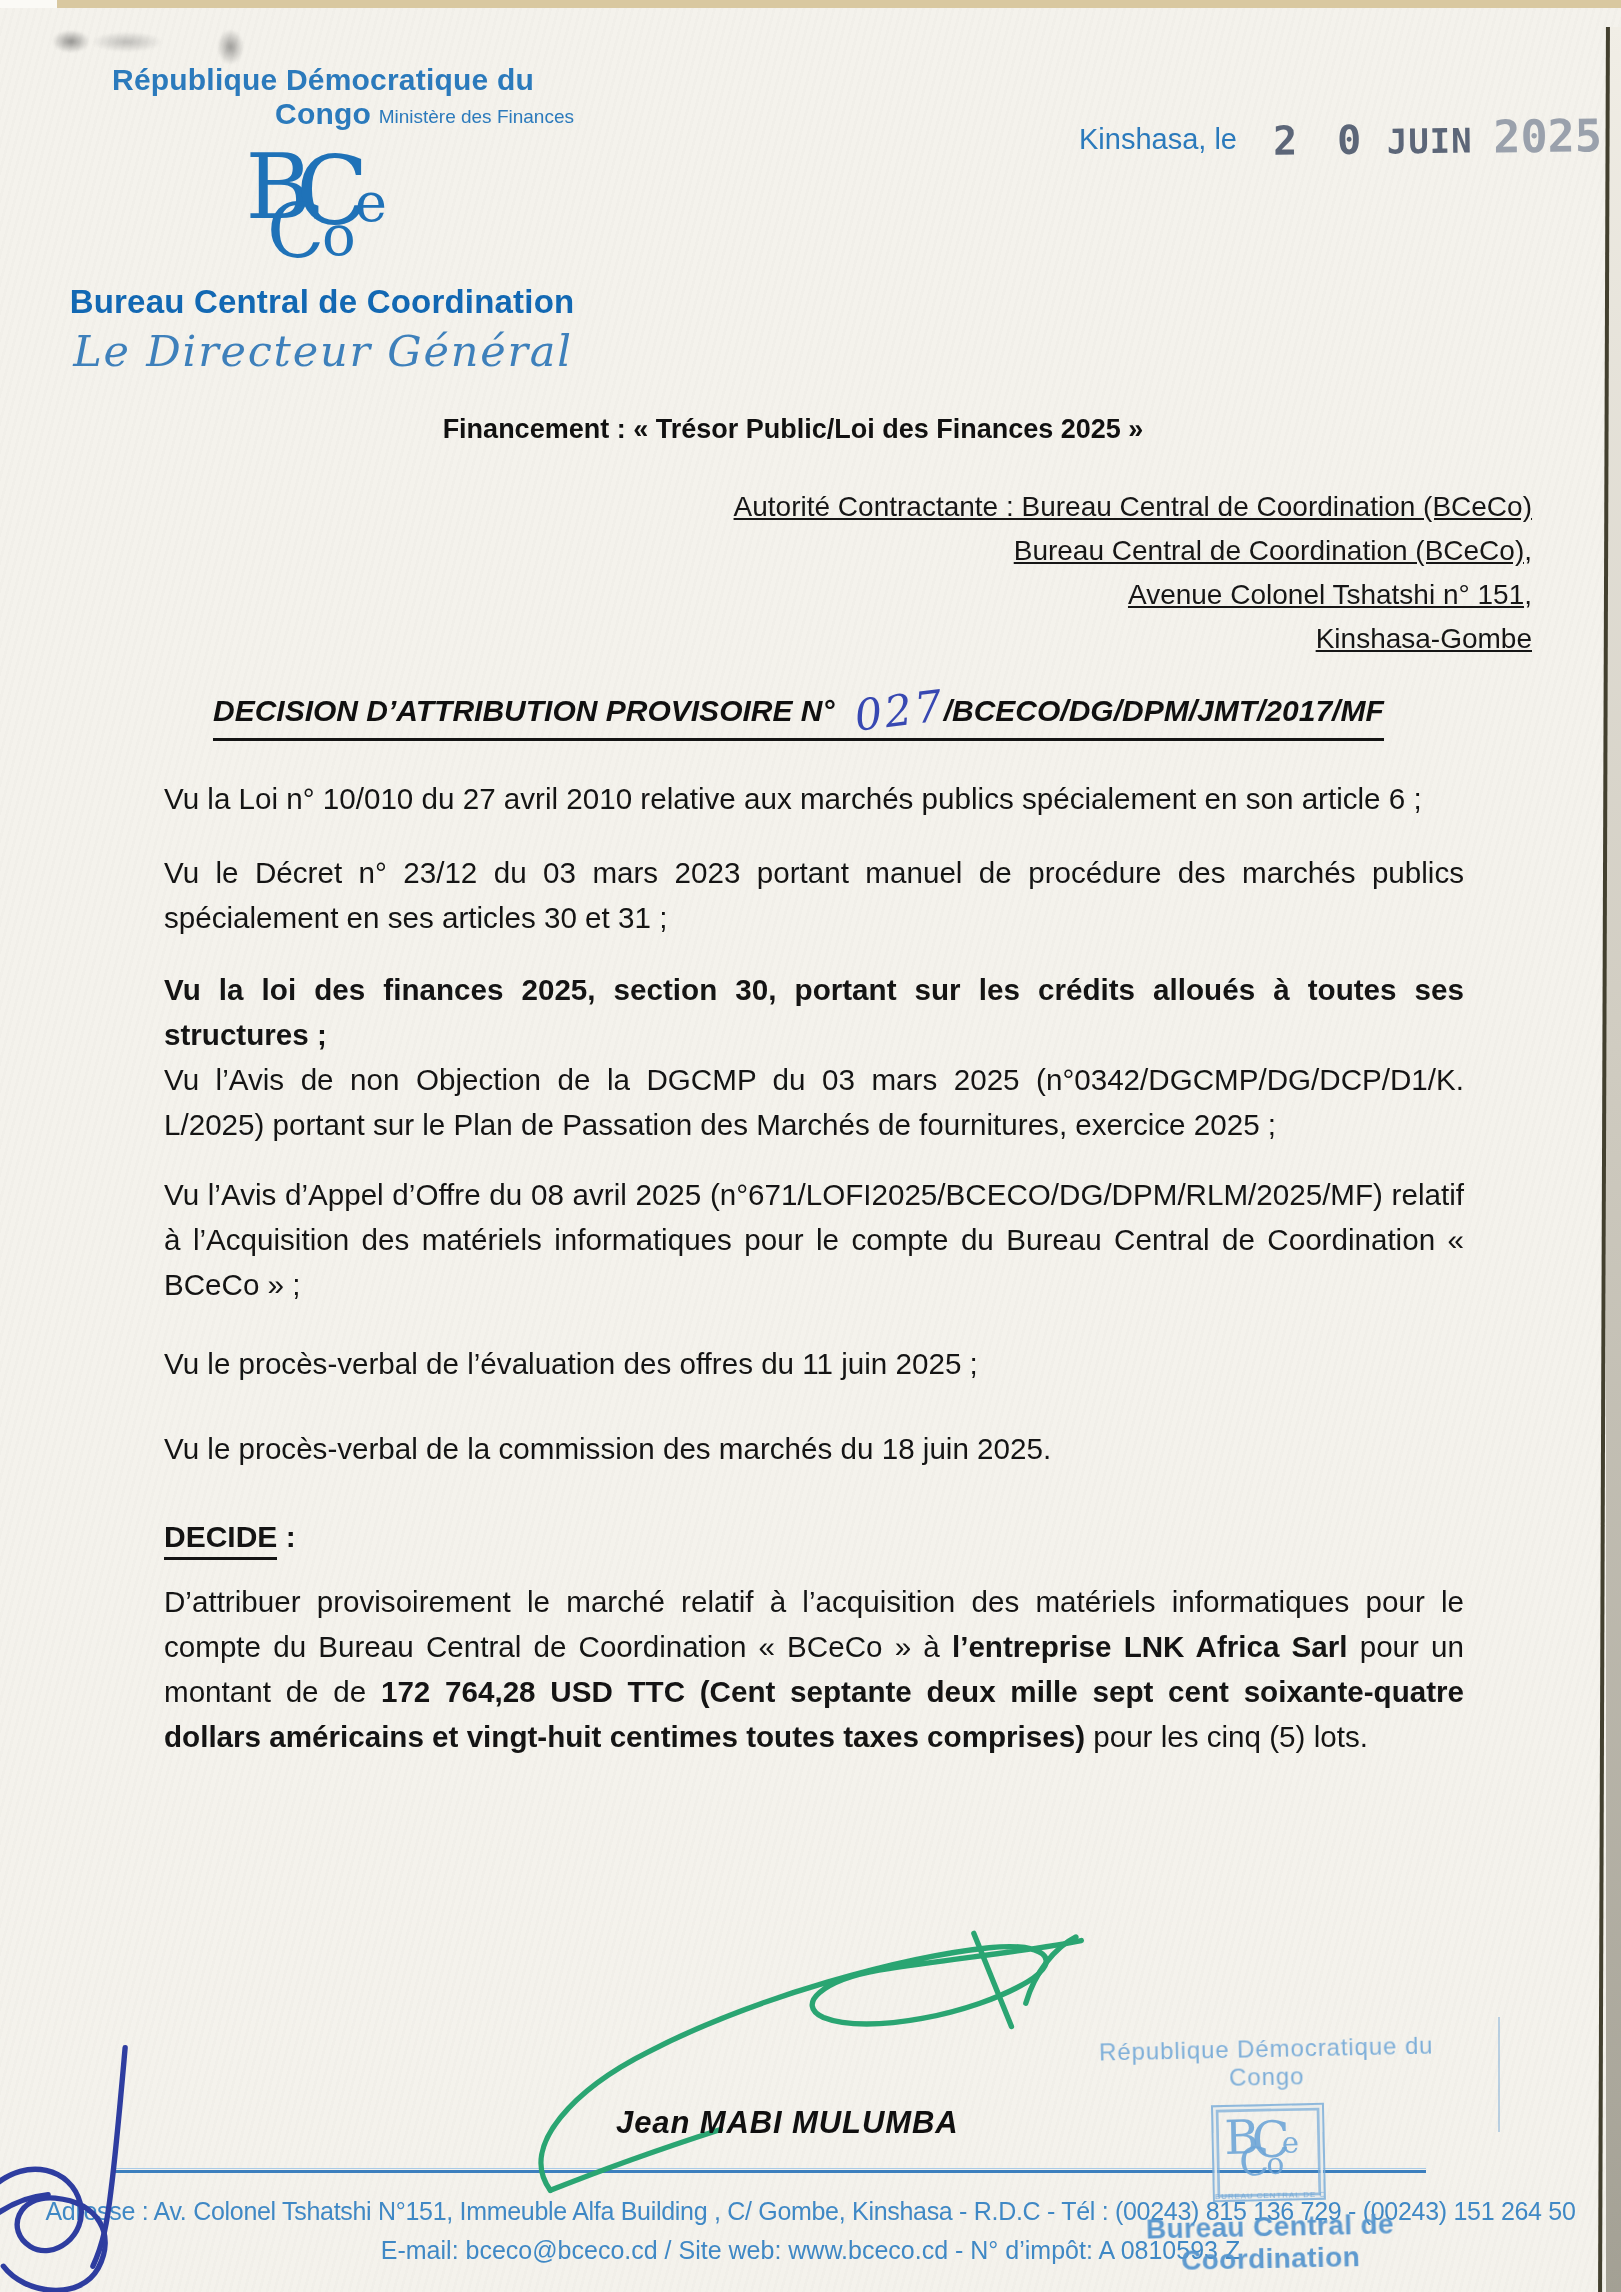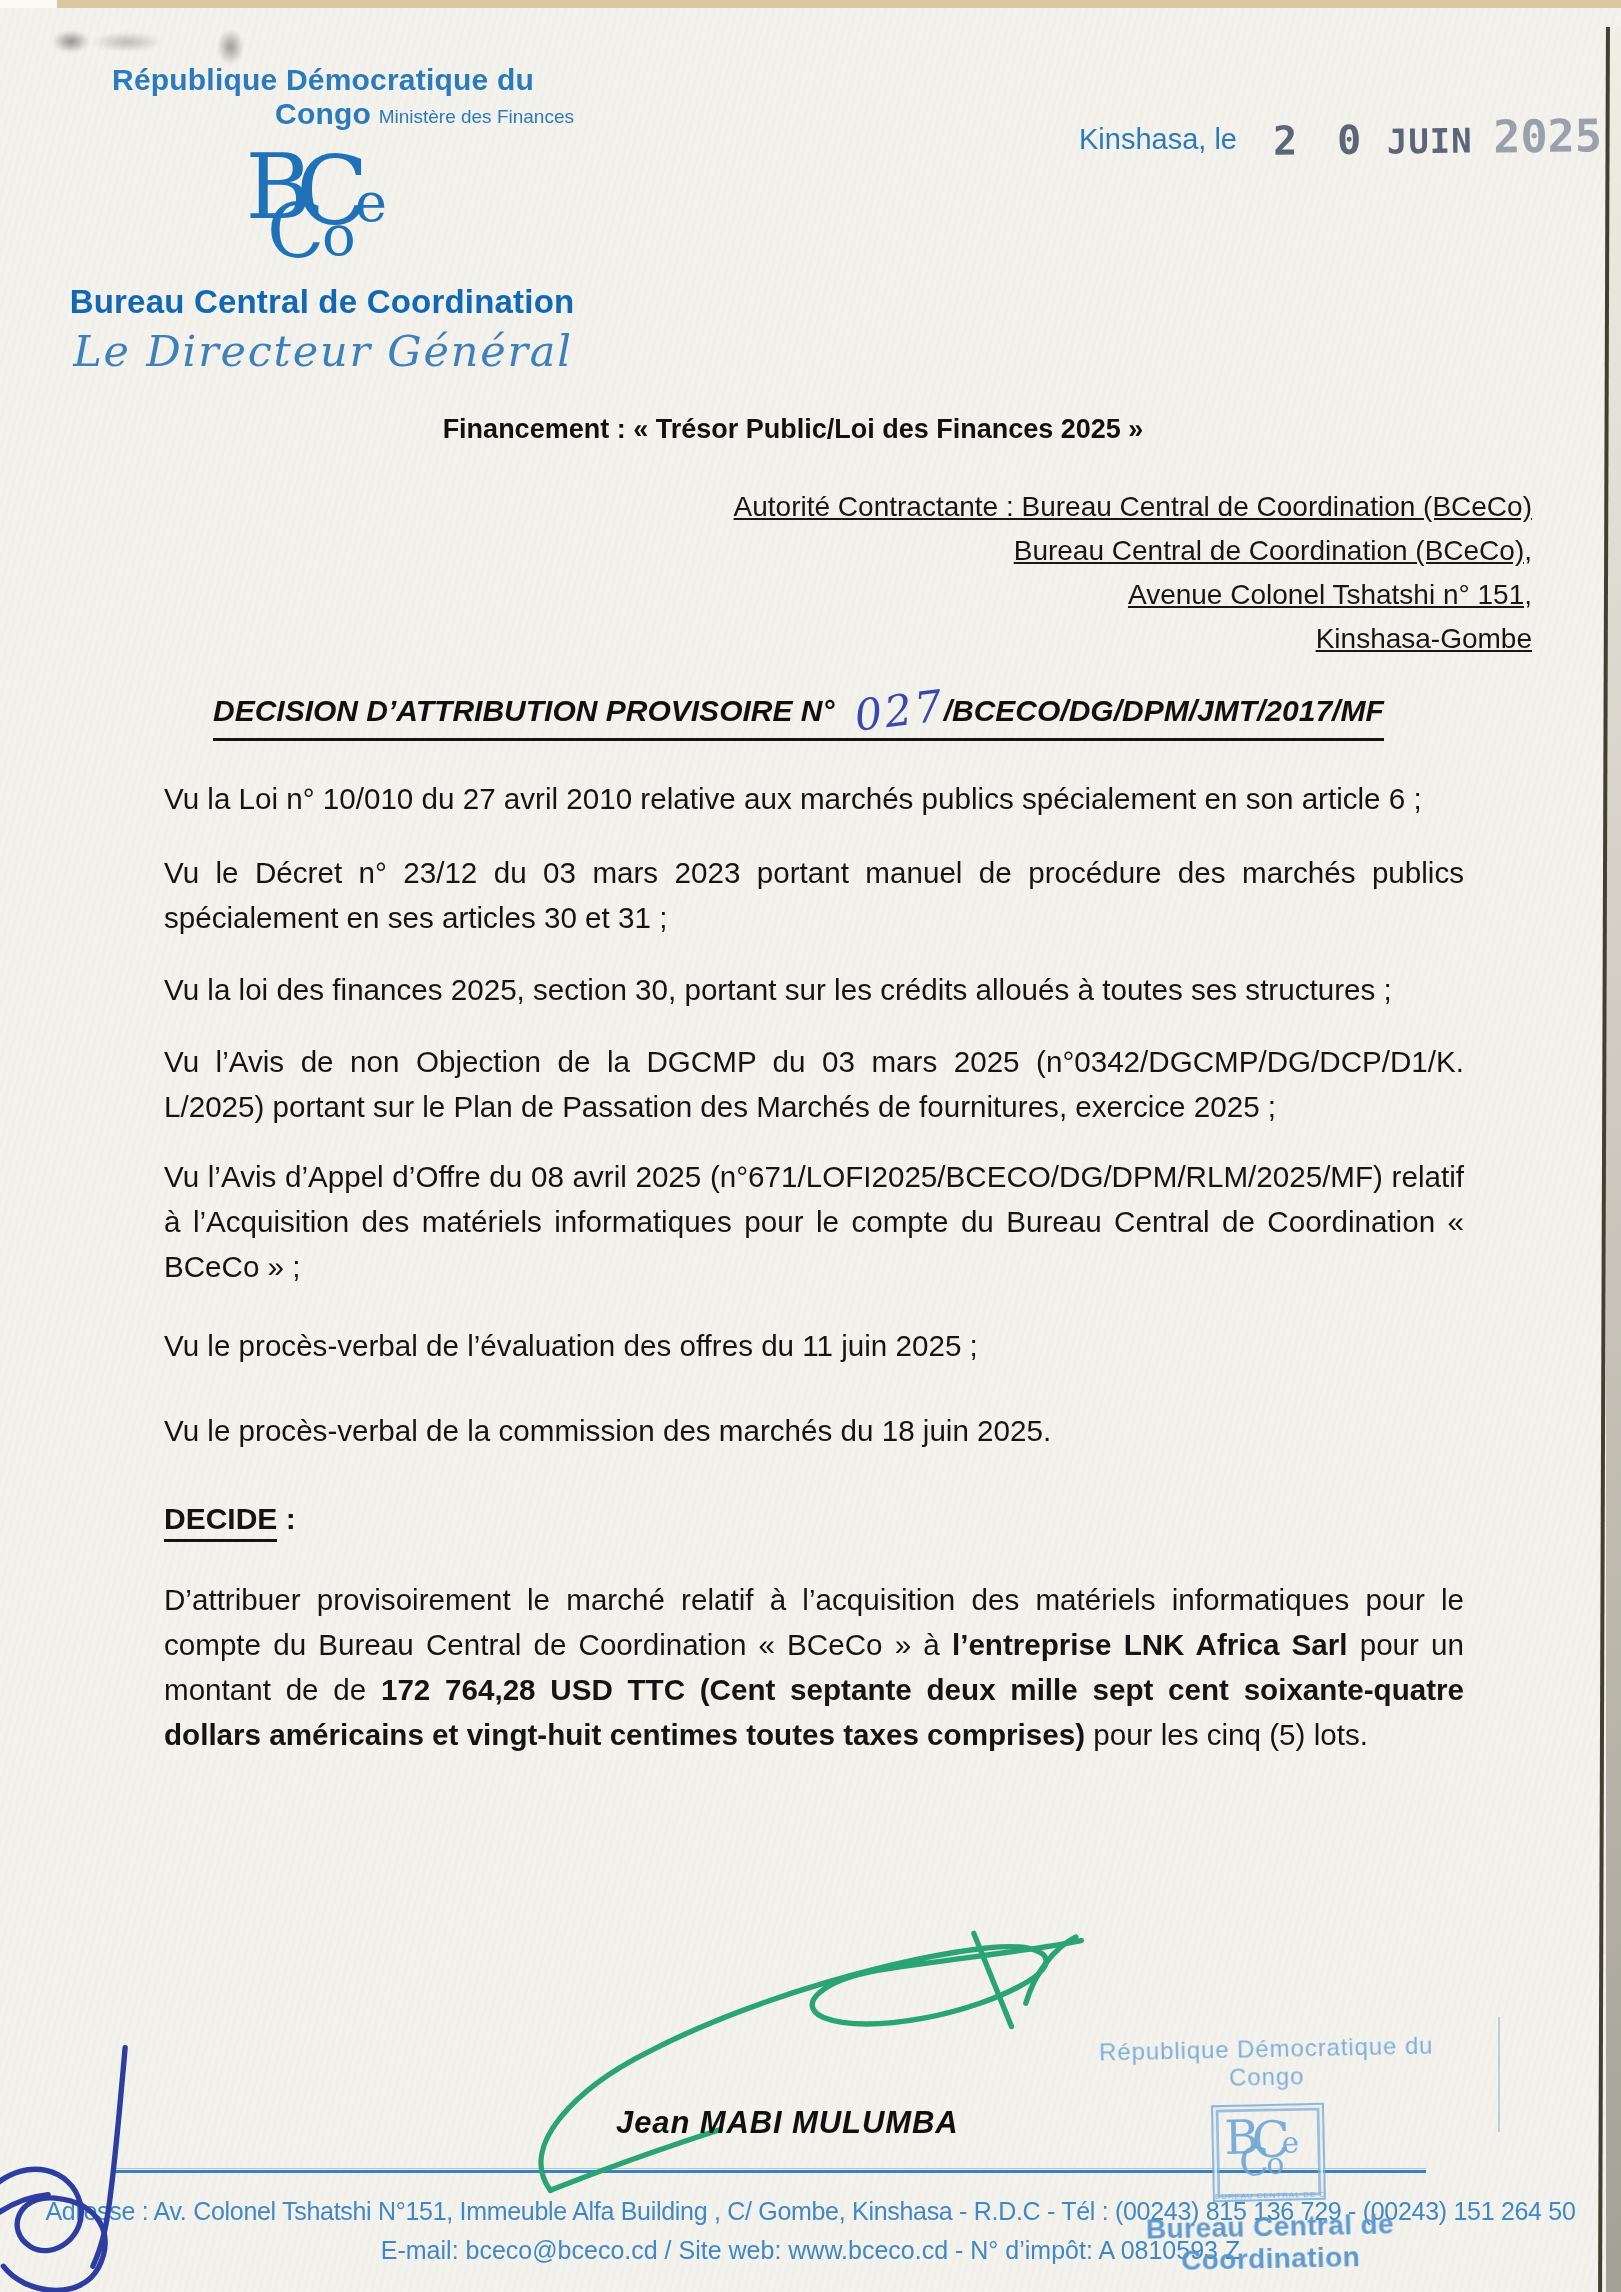--- a/index.html
+++ b/index.html
@@ -48,21 +48,21 @@
 
   
   .decision-title{position:absolute;left:213px;top:681px;font-size:30px;font-weight:bold;font-style:italic;white-space:nowrap;color:#101010;}
   .decision-title .underl{display:inline-block;border-bottom:3.6px solid #141414;padding-bottom:7.2px;}
   .hand-number{display:inline-block;font-family:"DejaVu Serif",serif;font-style:italic;font-weight:normal;color:#3748b2;font-size:43px;letter-spacing:2.7px;transform:rotate(-7deg) translateY(4.5px);margin:0 0 0 10.7px;}
 
   
   .body-text{position:absolute;left:164px;top:776px;width:1300px;font-size:29.6px;line-height:45px;text-align:justify;color:#141414;}
   .salutation{margin-bottom:33px;text-align:left;}
   .recital{text-align:justify;}
-  .decide{margin-bottom:36px;text-align:left;}
+  .decide{margin-bottom:20px;text-align:left;}
   .decide-word{font-weight:bold;font-size:30px;border-bottom:3.6px solid #141414;padding-bottom:3.6px;}
   .decide-colon{font-weight:bold;font-size:30px;}
   .decision-par{text-align:justify;}
   .b{font-weight:bold;}
 
   
   .sig-svg{position:absolute;left:528px;top:1917px;z-index:3;}
   .sig-name{position:absolute;left:616px;top:2105px;font-size:31px;font-weight:bold;font-style:italic;letter-spacing:0.9px;z-index:4;color:#101010;}
 
   
@@ -130,21 +130,21 @@
 
   <div class="decision-title">
     <span class="underl">
       <span>DECISION D’ATTRIBUTION PROVISOIRE N° </span><span class="hand-number">027</span><span>/BCECO/DG/DPM/JMT/2017/MF</span>
     </span>
   </div>
 
   <div class="body-text">
     <div class="recital" style="margin-bottom:29px;">Vu la Loi n° 10/010 du 27 avril 2010 relative aux marchés publics spécialement en son article 6 ;</div>
     <div class="recital" style="margin-bottom:27px;">Vu le Décret n° 23/12 du 03 mars 2023 portant manuel de procédure des marchés publics spécialement en ses articles 30 et 31 ;</div>
-    <div class="recital" style="margin-bottom:27px;">Vu la loi des finances 2025, section 30, portant sur les crédits alloués à toutes ses structures ;</div>
+    <div class="recital" style="font-weight:bold;">Vu la loi des finances 2025, section 30, portant sur les crédits alloués à toutes ses structures ;</div>
     <div class="recital" style="margin-bottom:25px;">Vu l’Avis de non Objection de la DGCMP du 03 mars 2025 (n°0342/DGCMP/DG/DCP/D1/K. L/2025) portant sur le Plan de Passation des Marchés de fournitures, exercice 2025 ;</div>
     <div class="recital" style="margin-bottom:34px;">Vu l’Avis d’Appel d’Offre du 08 avril 2025 (n°671/LOFI2025/BCECO/DG/DPM/RLM/2025/MF) relatif à l’Acquisition des matériels informatiques pour le compte du Bureau Central de Coordination « BCeCo » ;</div>
     <div class="recital" style="margin-bottom:40px;">Vu le procès-verbal de l’évaluation des offres du 11 juin 2025 ;</div>
     <div class="recital" style="margin-bottom:43px;">Vu le procès-verbal de la commission des marchés du 18 juin 2025.</div>
     <div class="decide">
       <span class="decide-word">DECIDE</span><span class="decide-colon"> :</span>
     </div>
     <div class="decision-par">
       <span>D’attribuer provisoirement le marché relatif à l’acquisition des matériels informatiques pour le compte du Bureau Central de Coordination « BCeCo » à </span><span class="b">l’entreprise LNK Africa Sarl</span><span> pour un montant de de </span><span class="b">172 764,28 USD TTC (Cent septante deux mille sept cent soixante-quatre dollars américains et vingt-huit centimes toutes taxes comprises)</span><span> pour les cinq (5) lots.</span>
     </div>

